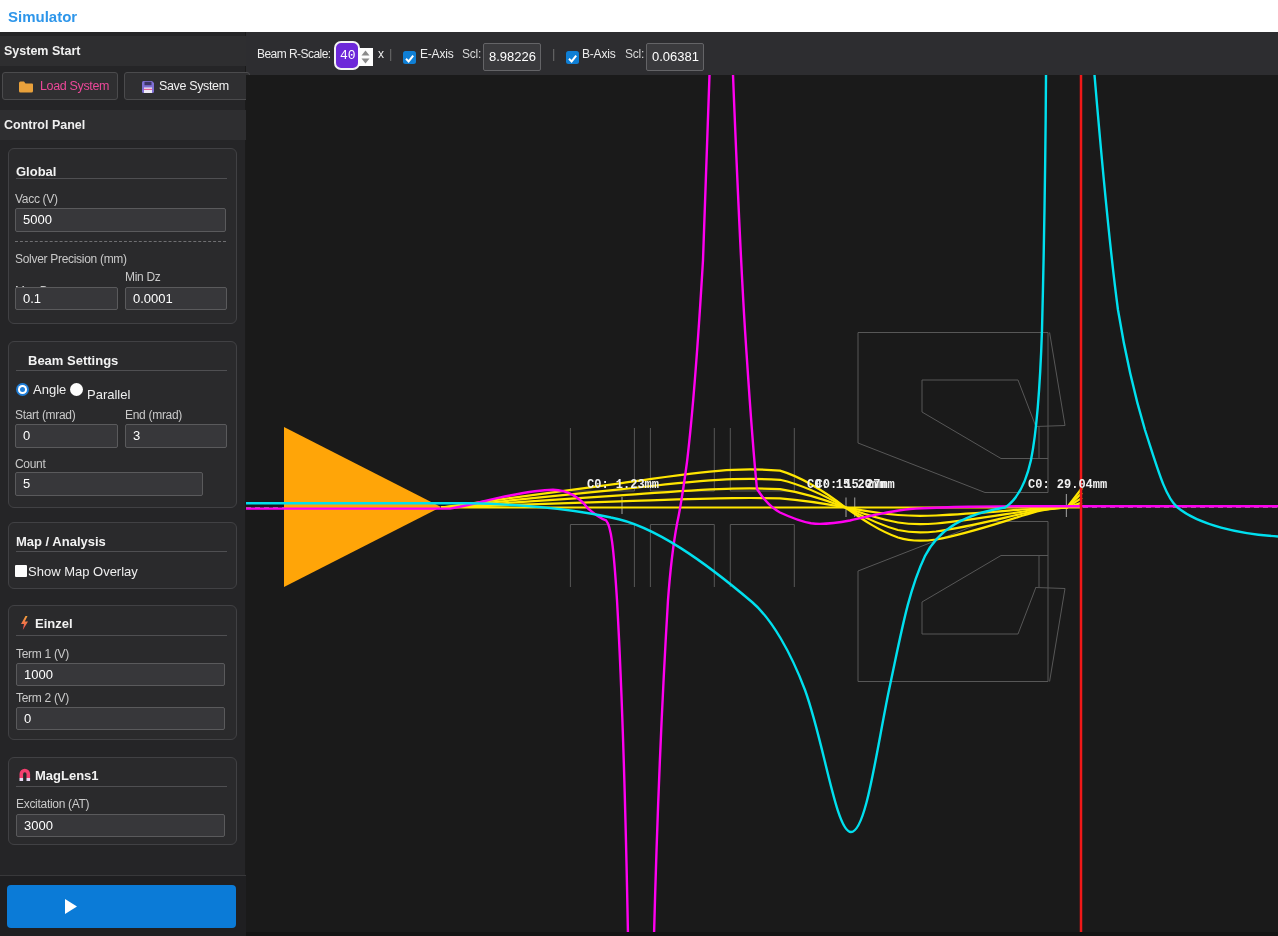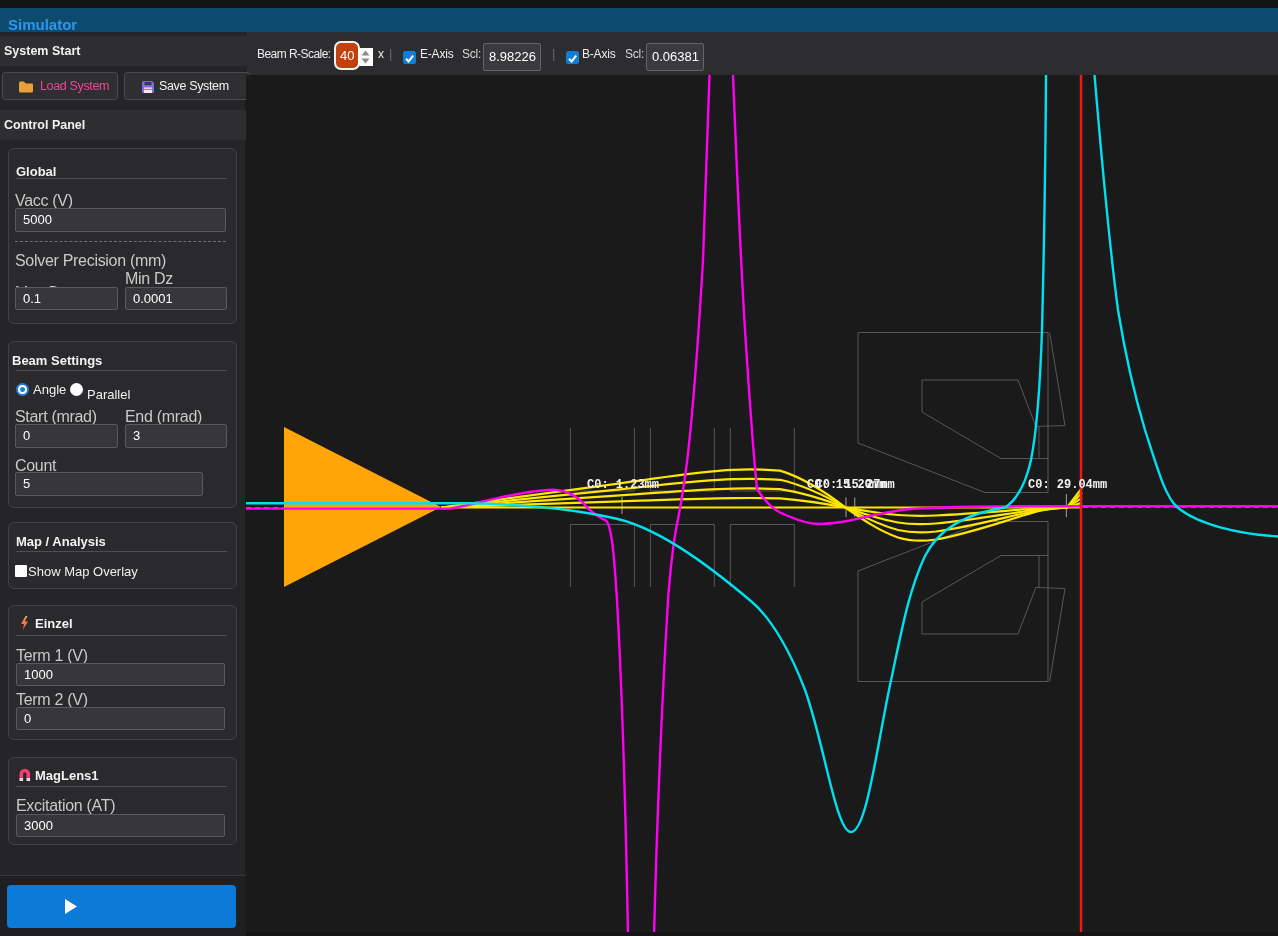--- a/index.html
+++ b/index.html
@@ -1,38 +1,38 @@
 <!DOCTYPE html>
 <html><head>
 <meta charset="utf-8">
 <style>
   * { margin:0; padding:0; box-sizing:border-box; }
   html,body { width:1278px; height:936px; background:#141414; overflow:hidden;
     font-family:"Liberation Sans", sans-serif; }
   .abs { position:absolute; }
-  .lbl { position:absolute; color:#c9c9c9; font-size:16px; letter-spacing:-0.3px; }
+  .lbl { position:absolute; color:#c9c9c9; font-size:12px; letter-spacing:-0.3px; }
   .inp { position:absolute; background:#37373a; border:1px solid #5a5a5c; border-radius:2px;
          color:#fff; font-size:13px; line-height:21px; padding-left:7px; }
   .ptitle { position:absolute; color:#f2f2f2; font-weight:bold; font-size:13px; }
   .panel { position:absolute; left:8px; width:229px; background:#2a2a2c;
            border:1px solid #414144; border-radius:6px; }
   .hr { position:absolute; height:1px; background:#4f4f52; }
   .band { position:absolute; left:0; width:246px; height:30px; background:#2e2e30;
           color:#f0f0f0; font-weight:bold; font-size:12.5px; line-height:30px; padding-left:4px; }
 </style>
 </head>
 <body>
 
-<div class="abs" style="left:0;top:8px;width:1278px;height:32px;background:#0c4a6e;">
+<div class="abs" style="left:0;top:0;width:1278px;height:32px;background:#ffffff;">
   <div class="abs" style="left:8px;top:0;height:32px;line-height:33px;color:#2e96ea;font-weight:bold;font-size:15px;">Simulator</div>
 </div>
 
 <div class="abs" style="left:246px;top:32px;width:1032px;height:43px;background:#2d2d30;"></div>
 <div class="abs" style="left:257px;top:32px;height:43px;line-height:44px;color:#ececec;font-size:12px;letter-spacing:-0.55px;">Beam R-Scale:</div>
-<div class="abs" style="left:334px;top:41px;width:26px;height:29px;border:2px solid #f2f2f2;border-radius:7px;background:#c2410c;">
+<div class="abs" style="left:334px;top:41px;width:26px;height:29px;border:2px solid #f2f2f2;border-radius:7px;background:#6d28d9;font-family:Liberation Mono, monospace;">
   <div class="abs" style="left:4px;top:0;height:25px;line-height:25px;color:#fff;font-size:13px;">40</div>
   <div class="abs" style="left:22px;top:5px;width:15px;height:18px;background:#fdfdfd;">
     <svg width="15" height="18">
         <polygon points="7.5,2.5 11.5,7.5 3.5,7.5" fill="#8a8a8a"></polygon>
         <polygon points="7.5,15.5 11.5,10.5 3.5,10.5" fill="#8a8a8a"></polygon>
       </svg>
   </div>
 </div>
 <div class="abs" style="left:378px;top:32px;height:43px;line-height:44px;color:#ececec;font-size:12px;letter-spacing:-0.2px;">x</div>
 <div class="abs" style="left:389px;top:32px;height:43px;line-height:43px;color:#6a6a6a;font-size:13px;">|</div>
@@ -83,21 +83,21 @@
 <div class="lbl" style="left:15px;top:192px;">Vacc (V)</div>
 <div class="inp" style="left:15px;top:208px;width:211px;height:24px;">5000</div>
 <div class="abs" style="left:15px;top:241px;width:211px;border-top:1px dashed #6f6f72;"></div>
 <div class="lbl" style="left:15px;top:252px;">Solver Precision (mm)</div>
 <div class="lbl" style="left:15px;top:267px;margin-top:17px;">Max Dz</div>
 <div class="lbl" style="left:125px;top:270px;">Min Dz</div>
 <div class="inp" style="left:15px;top:287px;width:103px;height:23px;">0.1</div>
 <div class="inp" style="left:125px;top:287px;width:102px;height:23px;">0.0001</div>
 
 <div class="panel" style="top:341px;height:167px;"></div>
-<div class="ptitle" style="left:12px;top:353px;">Beam Settings</div>
+<div class="ptitle" style="left:28px;top:353px;">Beam Settings</div>
 <div class="hr" style="left:16px;top:370px;width:211px;"></div>
 <div class="abs" style="left:16px;top:383px;width:13px;height:13px;border-radius:50%;background:#1f7ed8;">
   <div class="abs" style="left:2.2px;top:2.2px;width:8.6px;height:8.6px;border-radius:50%;background:#fff;"></div>
   <div class="abs" style="left:3.8px;top:3.8px;width:5.4px;height:5.4px;border-radius:50%;background:#1f7ed8;"></div>
 </div>
 <div class="abs" style="left:33px;top:382px;color:#efefef;font-size:13px;">Angle</div>
 <div class="abs" style="left:70px;top:383px;width:13px;height:13px;border-radius:50%;background:#fdfdfd;"></div>
 <div class="abs" style="left:87px;top:387px;color:#efefef;font-size:13px;">Parallel</div>
 <div class="lbl" style="left:15px;top:408px;">Start (mrad)</div>
 <div class="lbl" style="left:125px;top:408px;">End (mrad)</div>

